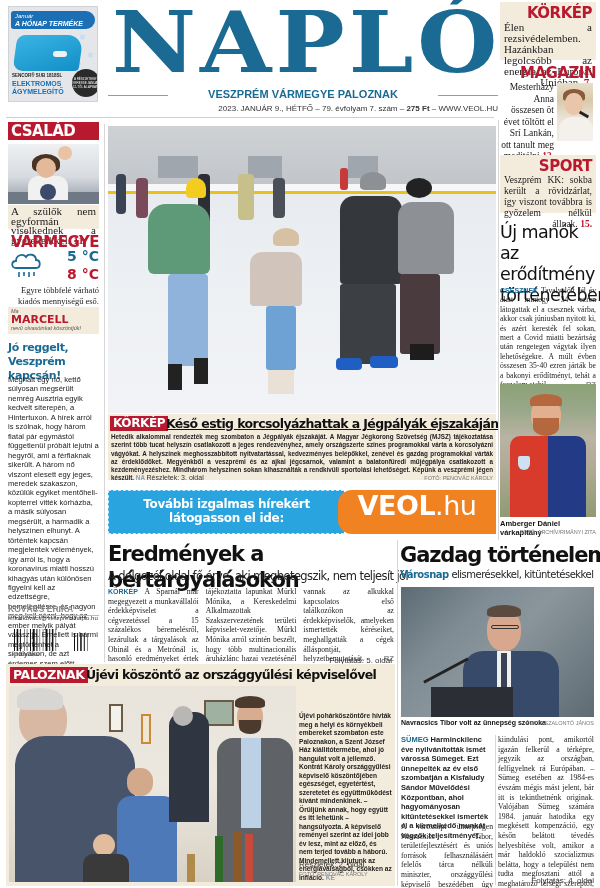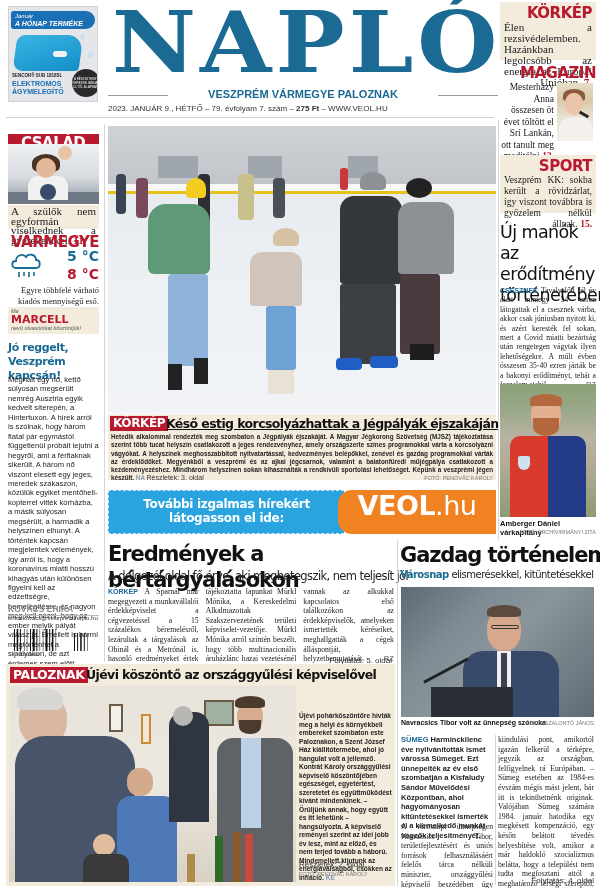--- a/index.html
+++ b/index.html
@@ -17,21 +17,21 @@
   #ad-box .prod { position:absolute; left: 3px; top: 73px; font: bold 7px "Liberation Sans", sans-serif; color:#1b6fb4; line-height: 8px; }
   #ad-box .sticker { position:absolute; left: 63px; top: 62px; width: 28px; height: 28px; border-radius: 50%; background:#2a2a2a; color:#fff; font: 3px "Liberation Sans", sans-serif; text-align:center; padding-top: 8px; line-height: 4px; }
   #ad-box .flake { position:absolute; color:#b9d9f0; font-size: 8px; }
 
   
   #masthead-title { left: 112px; top: -2px; width: 384px; text-align: center; font: bold 92px "DejaVu Serif", serif; color: #1a6a93; letter-spacing: 4px; line-height: 96px; transform: scaleY(0.92); transform-origin: top; }
   #mast-subtitle-wrap { left: 108px; top: 88px; width: 390px; height: 14px; }
   #mast-subtitle-wrap .rule { position:absolute; top: 7px; height:1px; background:#9a9a9a; }
   #mast-subtitle { position:absolute; left: 0; right: 0; top: 0; text-align:center; font: bold 11px "Liberation Sans", sans-serif; color:#1a6a93; }
   #mast-subtitle span { background:#fff; padding: 0 6px; }
-  #mast-dateline { left: 108px; top: 104px; width: 390px; text-align: left; font: 8px "Liberation Sans", sans-serif; color:#333; }
+  #mast-dateline { left: 108px; top: 104px; width: 390px; text-align: right; font: 8px "Liberation Sans", sans-serif; color:#333; }
   #mast-dateline b { font-weight: bold; }
   #mast-bottom-rule { left: 6px; top: 117px; width: 488px; height: 1px; background:#d0d0d0; }
 
   
   .teaser-box { background: #f3ebdc; }
   .sec-red { color: #b8192e; font: bold 15px "DejaVu Sans", sans-serif; letter-spacing: -0.5px; }
   .pg { color: #b8192e; font-weight: bold; }
   #korkep-teaser { left: 500px; top: 2px; width: 96px; height: 58px; padding: 2px 4px; text-align: right; }
   #korkep-teaser .txt { font-size: 11px; line-height: 11px; text-align: justify; text-align-last: right; }
   #magazin-teaser { left: 500px; top: 64px; width: 96px; height: 88px; }
@@ -55,21 +55,21 @@
   #csesznek-photo .head { position:absolute; left: 31px; top: 14px; width: 30px; height: 36px; background:#e2b08f; border-radius: 45% 45% 50% 50%; }
   #csesznek-photo .hair { position:absolute; left: 30px; top: 10px; width: 32px; height: 12px; background:#b5683e; border-radius: 50% 50% 10% 10%; }
   #csesznek-photo .beard { position:absolute; left: 33px; top: 34px; width: 26px; height: 18px; background:#b5683e; border-radius: 0 0 50% 50%; }
   #csesznek-photo .tunic-r { position:absolute; left: 10px; top: 52px; width: 38px; height: 90px; background:#d83a2c; border-radius: 10px 0 0 0; }
   #csesznek-photo .tunic-b { position:absolute; left: 48px; top: 52px; width: 38px; height: 90px; background:#233a86; border-radius: 0 10px 0 0; }
   #csesznek-photo .crest { position:absolute; left: 18px; top: 72px; width: 12px; height: 14px; background:#cfe0f0; border-radius: 2px 2px 6px 6px; }
   #csesznek-caption { left: 500px; top: 519px; width: 96px; font: bold 7.5px "Liberation Sans", sans-serif; color:#111; }
   #csesznek-credit { left: 500px; top: 529px; width: 96px; text-align: right; font: 5.5px "Liberation Sans", sans-serif; color:#777; text-transform: uppercase; }
 
   
-  #csalad-label { left: 8px; top: 134px; width: 91px; height: 18px; background: #b8192e; color:#fff; font: bold 15px "DejaVu Sans", sans-serif; padding-left: 13px; line-height: 18px; letter-spacing: -0.5px; }
+  #csalad-label { left: 8px; top: 122px; width: 91px; height: 18px; background: #b8192e; color:#fff; font: bold 15px "DejaVu Sans", sans-serif; padding-left: 3px; line-height: 18px; letter-spacing: -0.5px; }
   #csalad-photo { left: 8px; top: 144px; width: 91px; height: 60px; background: linear-gradient(180deg,#eef0f2 0%,#d7dbe0 55%,#8d96a1 100%); overflow:hidden; }
   #csalad-photo .p1 { position:absolute; left: 28px; top: 14px; width: 20px; height: 20px; background:#e3b99a; border-radius:50%; }
   #csalad-photo .p1h { position:absolute; left: 24px; top: 10px; width: 28px; height: 18px; background:#4a3323; border-radius: 50% 50% 30% 30%; }
   #csalad-photo .t1 { position:absolute; left: 20px; top: 32px; width: 40px; height: 24px; background:#f1f1f1; border-radius: 10px 10px 0 0; }
   #csalad-photo .k1 { position:absolute; left: 50px; top: 2px; width: 14px; height: 14px; background:#e9c3a3; border-radius:50%; }
   #csalad-photo .k2 { position:absolute; left: 32px; top: 40px; width: 16px; height: 16px; background:#3b4a6a; border-radius:50%; }
   #csalad-photo .sofa { position:absolute; left: 0; top: 48px; width: 91px; height: 14px; background:#6f7986; }
   #csalad-caption { left: 8px; top: 205px; width: 91px; height: 24px; background:#f3ebdc; font-size: 11px; line-height: 9.5px; padding: 2px 3px; text-align: justify; }
   #idojaras-label { left: 8px; top: 233px; width: 91px; text-align:right; color:#b8192e; font: bold 15px "DejaVu Sans", sans-serif; letter-spacing:-0.5px; }
   #cloud-icon { left: 10px; top: 250px; width: 32px; height: 30px; }

